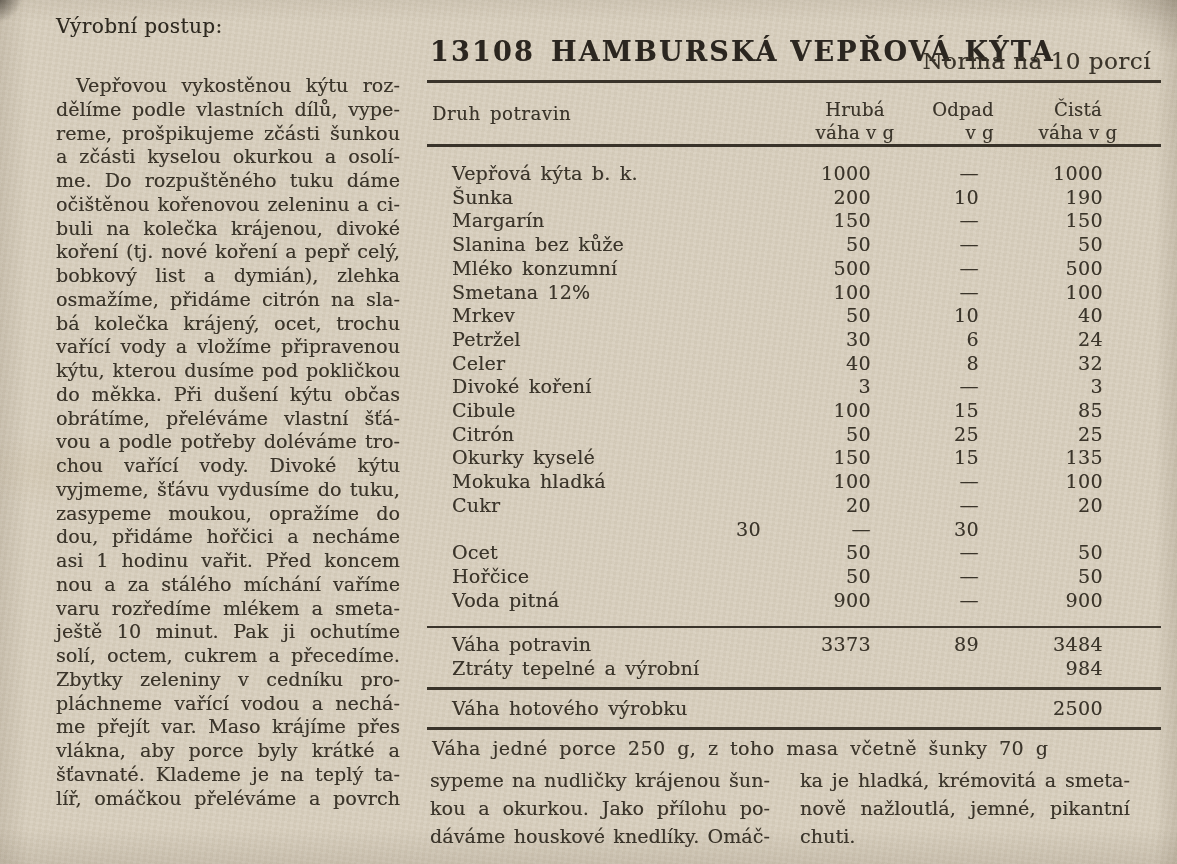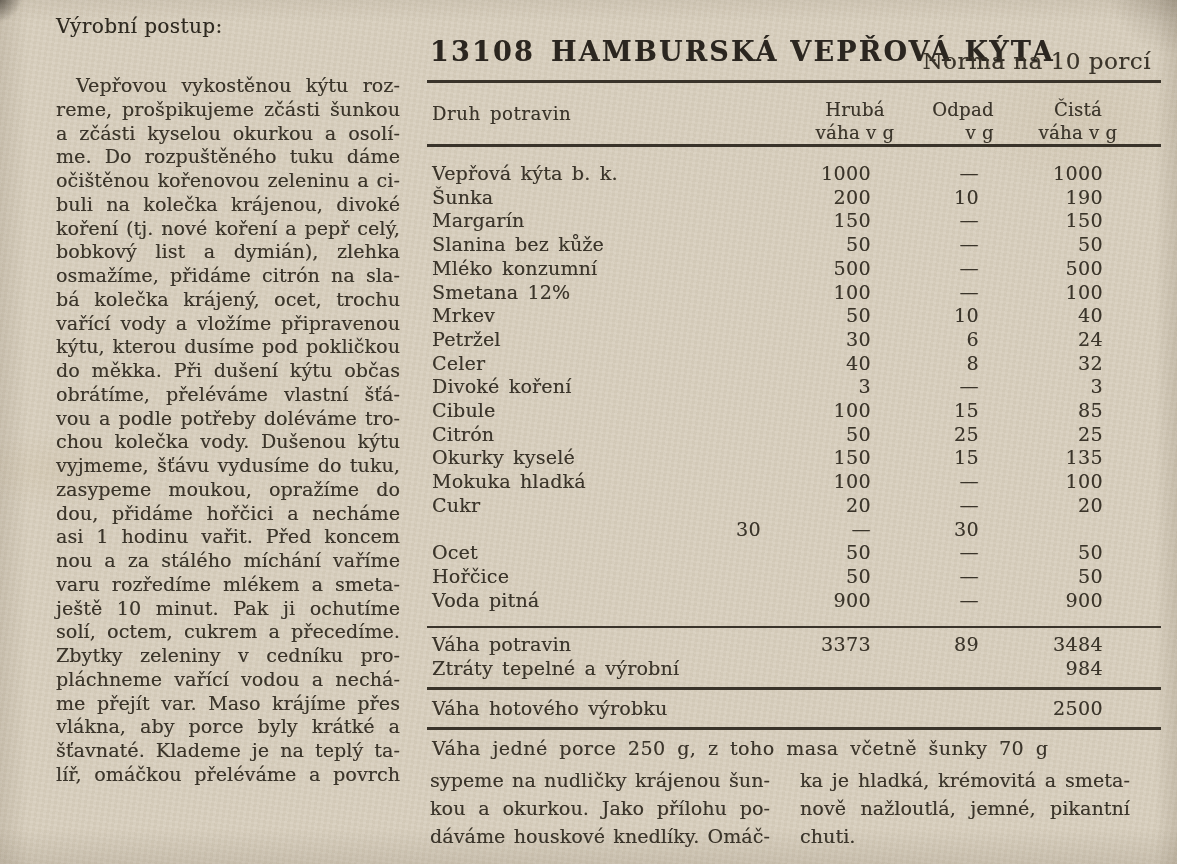--- a/index.html
+++ b/index.html
@@ -60,55 +60,56 @@
   .h4 { left:648px; }
 
   .rows { position:absolute; left:0; right:0; }
   .rows.main { top:146px; }
   .rows.sum  { top:617px; }
   .rows.fin  { top:681px; }
   .trow {
     display:grid; grid-template-columns:1fr 110px 108px 124px;
     padding-right:58px; font-size:19px; line-height:23.7px;
   }
-  .cname { text-align:left; letter-spacing:.2px; word-spacing:3px; padding-left:2px; }
+  .cname { text-align:left; letter-spacing:.2px; word-spacing:3px; padding-left:2px;margin-left:20px; }
   .cnum  { text-align:right; letter-spacing:.4px; }
 
   .note { position:absolute; top:721px; left:2px; right:0; font-size:19px; letter-spacing:.5px; word-spacing:5px; }
 
   
   .cont { position:absolute; top:766px; }
   .cont .tline { line-height:28px; }
   .c1 { left:430px; width:340px; }
   .c2 { left:800px; width:330px; }
 </style>
 </head>
 <body>
 
 <div class="page">
 
   <div class="left-col">
     <div class="proc-heading">Výrobní postup:</div>
     <div class="proc-lines">
         <div class="tline indent">Vepřovou vykostěnou kýtu roz-</div>
+        <div class="tline">dělíme podle vlastních dílů, vype-</div>
         <div class="tline">reme, prošpikujeme zčásti šunkou</div>
         <div class="tline">a zčásti kyselou okurkou a osolí-</div>
         <div class="tline">me. Do rozpuštěného tuku dáme</div>
         <div class="tline">očištěnou kořenovou zeleninu a ci-</div>
         <div class="tline">buli na kolečka krájenou, divoké</div>
         <div class="tline">koření (tj. nové koření a pepř celý,</div>
         <div class="tline">bobkový list a dymián), zlehka</div>
         <div class="tline">osmažíme, přidáme citrón na sla-</div>
         <div class="tline">bá kolečka krájený, ocet, trochu</div>
         <div class="tline">vařící vody a vložíme připravenou</div>
         <div class="tline">kýtu, kterou dusíme pod pokličkou</div>
         <div class="tline">do měkka. Při dušení kýtu občas</div>
         <div class="tline">obrátíme, přeléváme vlastní šťá-</div>
         <div class="tline">vou a podle potřeby doléváme tro-</div>
-        <div class="tline">chou kolečka vody. Dušenou kýtu</div>
+        <div class="tline">chou vařící vody. Divoké kýtu</div>
         <div class="tline">vyjmeme, šťávu vydusíme do tuku,</div>
         <div class="tline">zasypeme moukou, opražíme do</div>
         <div class="tline">dou, přidáme hořčici a necháme</div>
         <div class="tline">asi 1 hodinu vařit. Před koncem</div>
         <div class="tline">nou a za stálého míchání vaříme</div>
         <div class="tline">varu rozředíme mlékem a smeta-</div>
         <div class="tline">ještě 10 minut. Pak ji ochutíme</div>
         <div class="tline">solí, octem, cukrem a přecedíme.</div>
         <div class="tline">Zbytky zeleniny v cedníku pro-</div>
         <div class="tline">pláchneme vařící vodou a nechá-</div>

